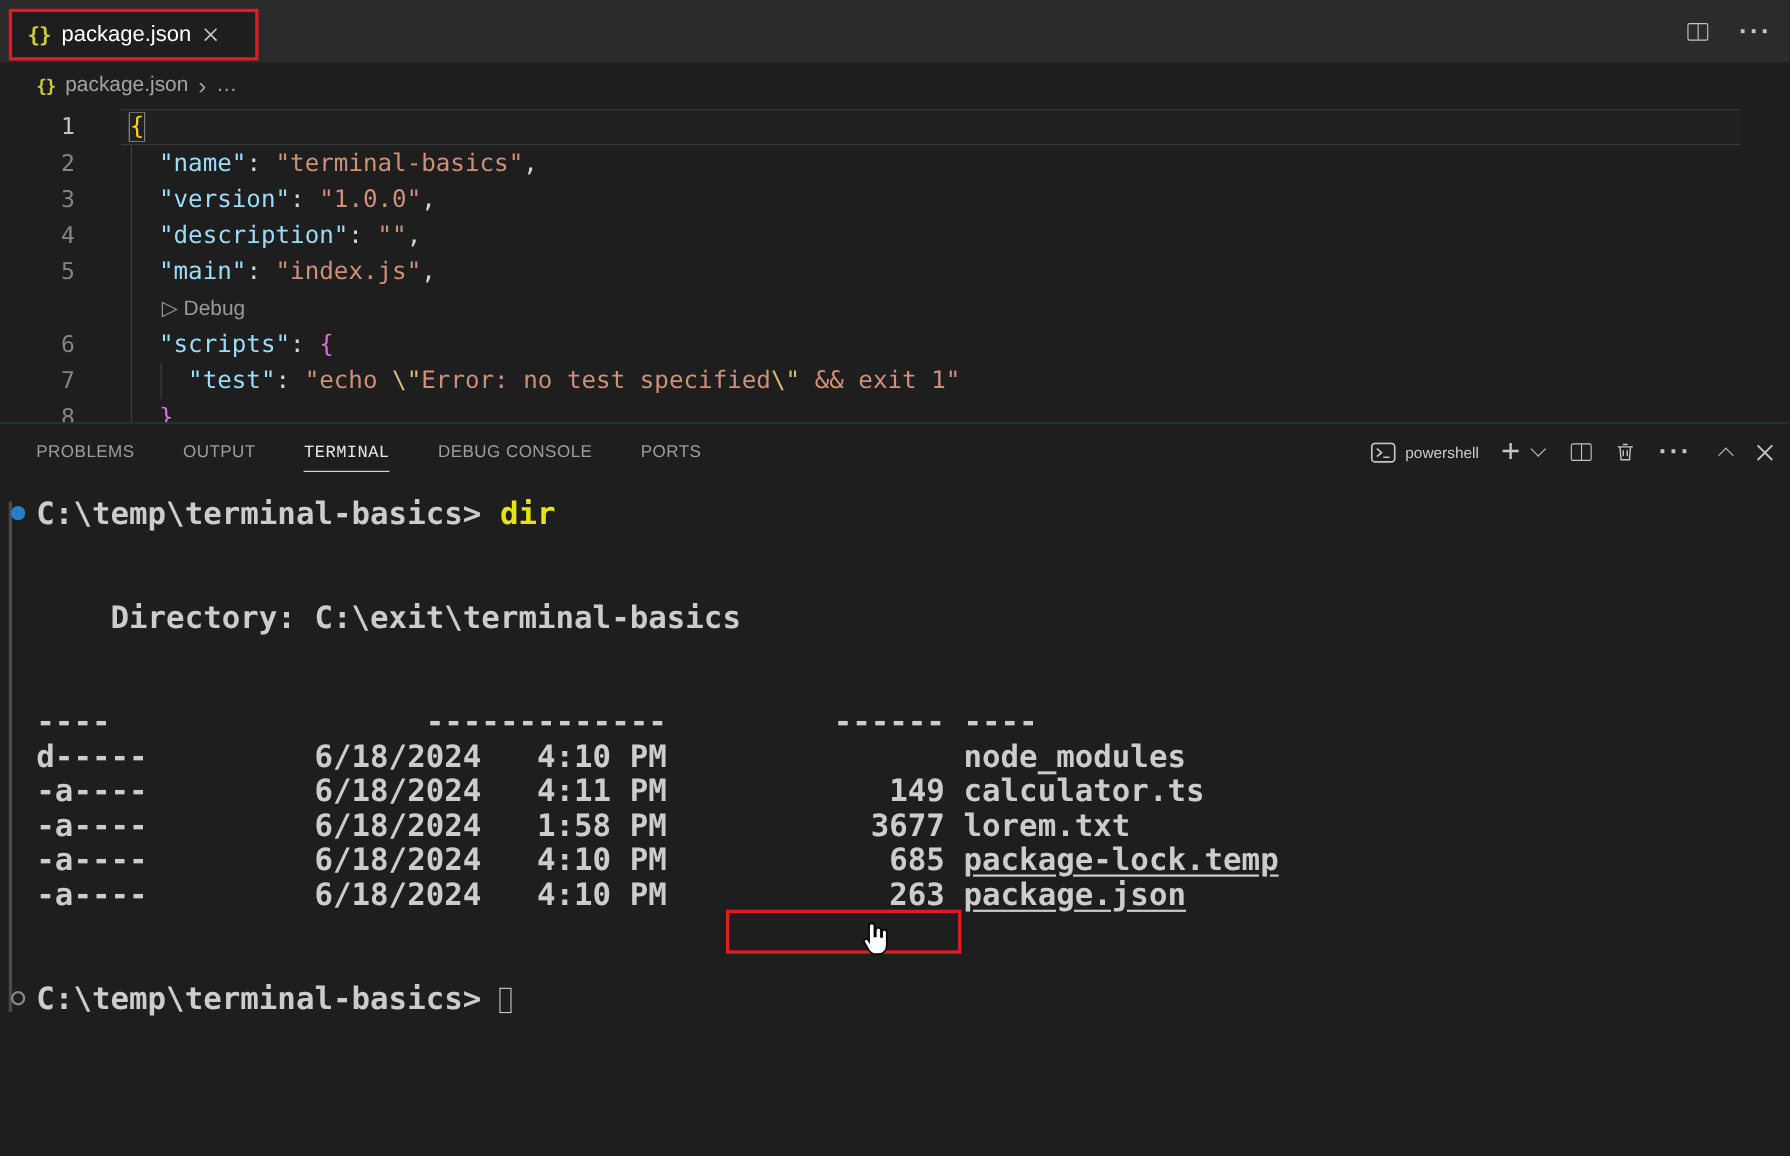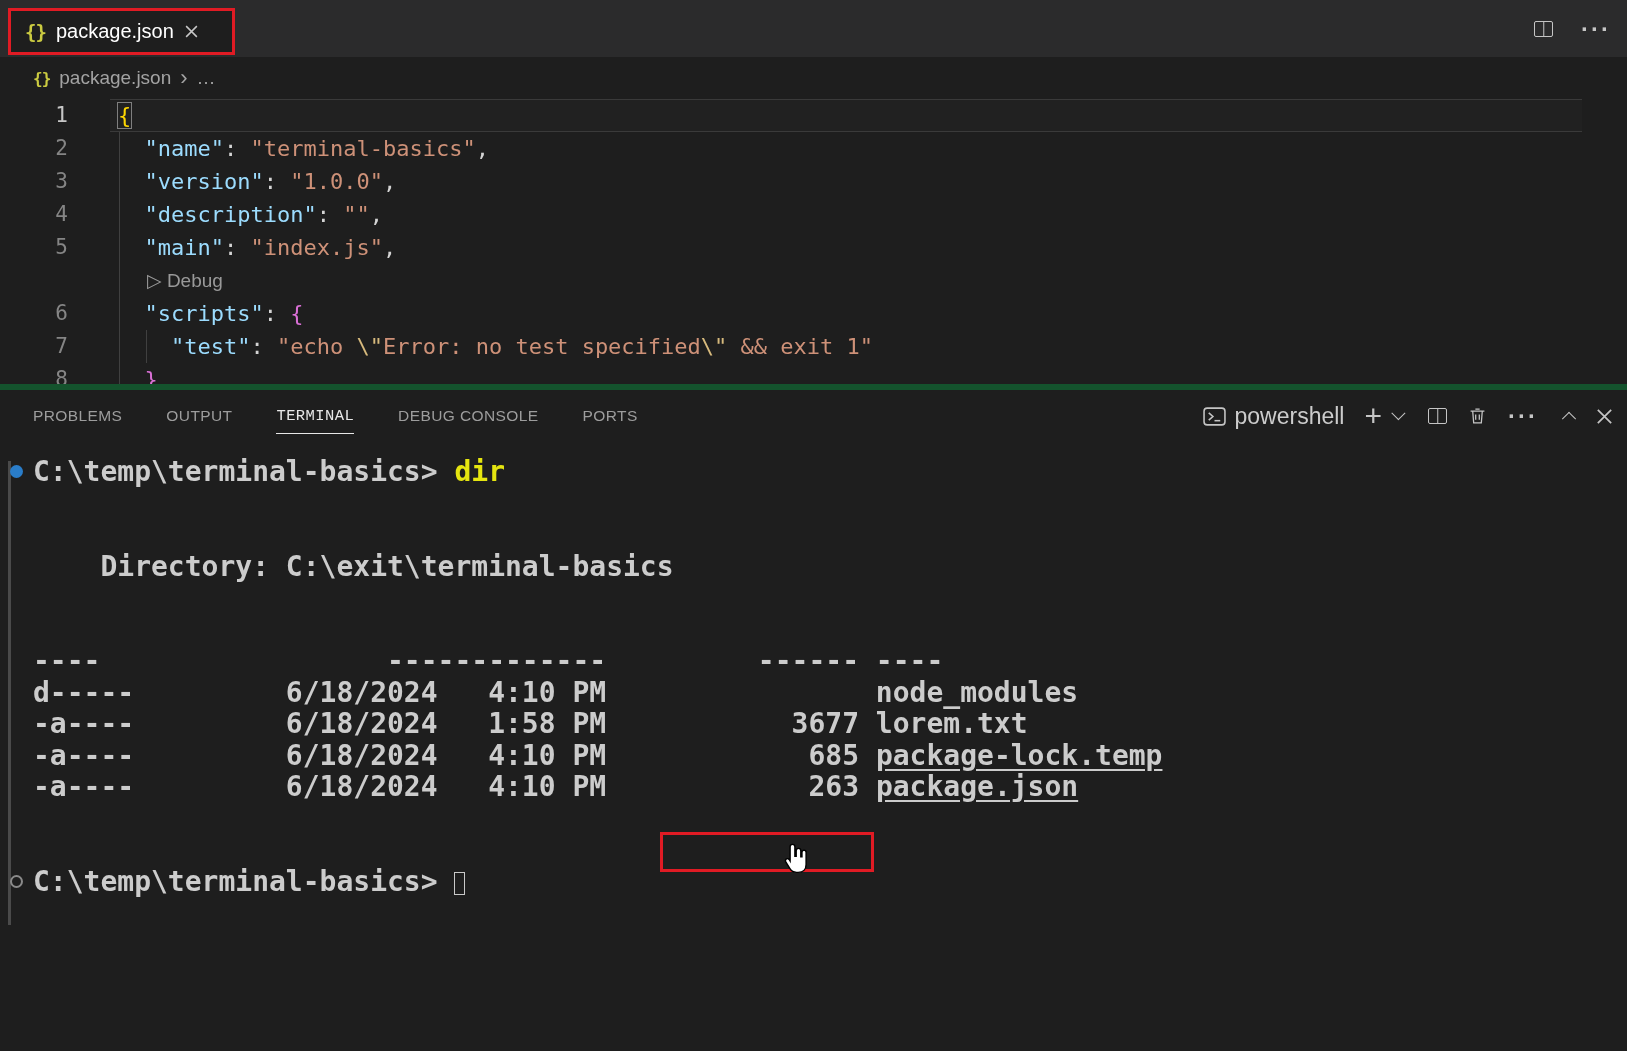--- a/index.html
+++ b/index.html
@@ -38,29 +38,29 @@
   .ln{position:absolute;left:0;width:68px;text-align:right;color:#858585;font-size:21px;}
   .ln-cur{color:#c6c6c6;}
   .code{position:absolute;left:118px;white-space:pre;}
   .codelens{position:absolute;left:147px;font-family:"Liberation Sans",sans-serif;font-size:19px;color:#999999;cursor:pointer;}
   .tk-plain{color:#d4d4d4;} .tk-key{color:#9cdcfe;} .tk-str{color:#ce9178;} .tk-esc{color:#d7ba7d;}
   .tk-punc{color:#d4d4d4;} .tk-b1{color:#ffd700;} .tk-b2{color:#da70d6;}
   .tk-box{box-shadow:0 0 0 1px #7f7f7f;}
   .indent-guide{position:absolute;width:1px;background:#404040;}
 
   
-  .panel{position:absolute;top:384px;left:0;right:0;bottom:0;background:#1e1e1e;border-top:6px solid #14532d;box-sizing:border-box;}
+  .panel{position:absolute;top:384px;left:0;right:0;bottom:0;background:#1e1e1e;border-top:1px solid #14532d;box-sizing:border-box;}
   .panel-header{position:absolute;top:0;left:0;right:0;height:52px;display:flex;align-items:center;}
   .panel-tabs{display:flex;align-items:center;gap:44px;padding-left:33px;}
   .ptab{font-size:15.5px;letter-spacing:0.4px;color:#9d9d9d;padding-bottom:8px;padding-top:8px;cursor:pointer;border-bottom:1px solid transparent;}
   .ptab.active{color:#e7e7e7;border-bottom:1px solid #e7e7e7;font-family:Liberation Mono, monospace;}
   .panel-toolbar{margin-left:auto;display:flex;align-items:center;padding-right:14px;}
   .tb-item{display:flex;align-items:center;color:#c5c5c5;cursor:pointer;}
   .shell-group{display:flex;align-items:center;gap:9px;margin-right:20px;}
-  .shell-label{color:#cccccc;font-size:23px;}
+  .shell-label{color:#cccccc;font-size:14px;}
   .icon-plus{font-size:30px;font-weight:200;line-height:20px;margin-right:10px;color:#c5c5c5;}
   .chev{width:9px;height:9px;border-right:1.8px solid #c5c5c5;border-bottom:1.8px solid #c5c5c5;display:inline-block;}
   .chev-down{transform:rotate(45deg) translate(-1px,-3px);}
   .chev-up{transform:rotate(-135deg) translate(-2px,-2px);}
   .tb-gap{width:26px;}
   .tb-sp{width:22px;}
 
   
   .term-body{position:absolute;top:64px;left:0;right:0;bottom:0;font-family:"DejaVu Sans Mono",monospace;
              font-size:28px;color:#cccccc;font-weight:bold;}
@@ -198,20 +198,21 @@
       <div class="cmd-block-line"></div>
       <div class="t-lines">
           <div class="t-line"><span class="t-deco deco-run"></span><span>C:\temp\terminal-basics&gt; </span><span class="t-cmd">dir</span></div>
           <div class="t-line"></div>
           <div class="t-line"></div>
           <div class="t-line"><span>    Directory: C:\exit\terminal-basics</span></div>
           <div class="t-line"></div>
           <div class="t-line"></div>
           <div class="t-line"><span>----                 -------------         ------ ----</span></div>
           <div class="t-line"><span>d-----         6/18/2024   4:10 PM                node_modules</span></div>
+          <div class="t-line"><span>-a----         6/18/2024   4:11 PM            149 calculator.ts</span></div>
           <div class="t-line"><span>-a----         6/18/2024   1:58 PM           3677 lorem.txt</span></div>
           <div class="t-line"><span>-a----         6/18/2024   4:10 PM            685 </span><span class="t-link">package-lock.temp</span></div>
           <div class="t-line"><span>-a----         6/18/2024   4:10 PM            263 </span><span class="t-link">package.json</span></div>
           <div class="t-line"></div>
           <div class="t-line"></div>
           <div class="t-line"><span class="t-deco deco-pending"></span><span>C:\temp\terminal-basics&gt; </span><span class="t-cursor"></span></div>
         </div>
       <div class="annotation-box terminal-annotation" style="border-color: rgb(224, 27, 36);"></div>
       <div class="hand-cursor">
         <svg width="27" height="32" viewBox="0 0 16 20">

